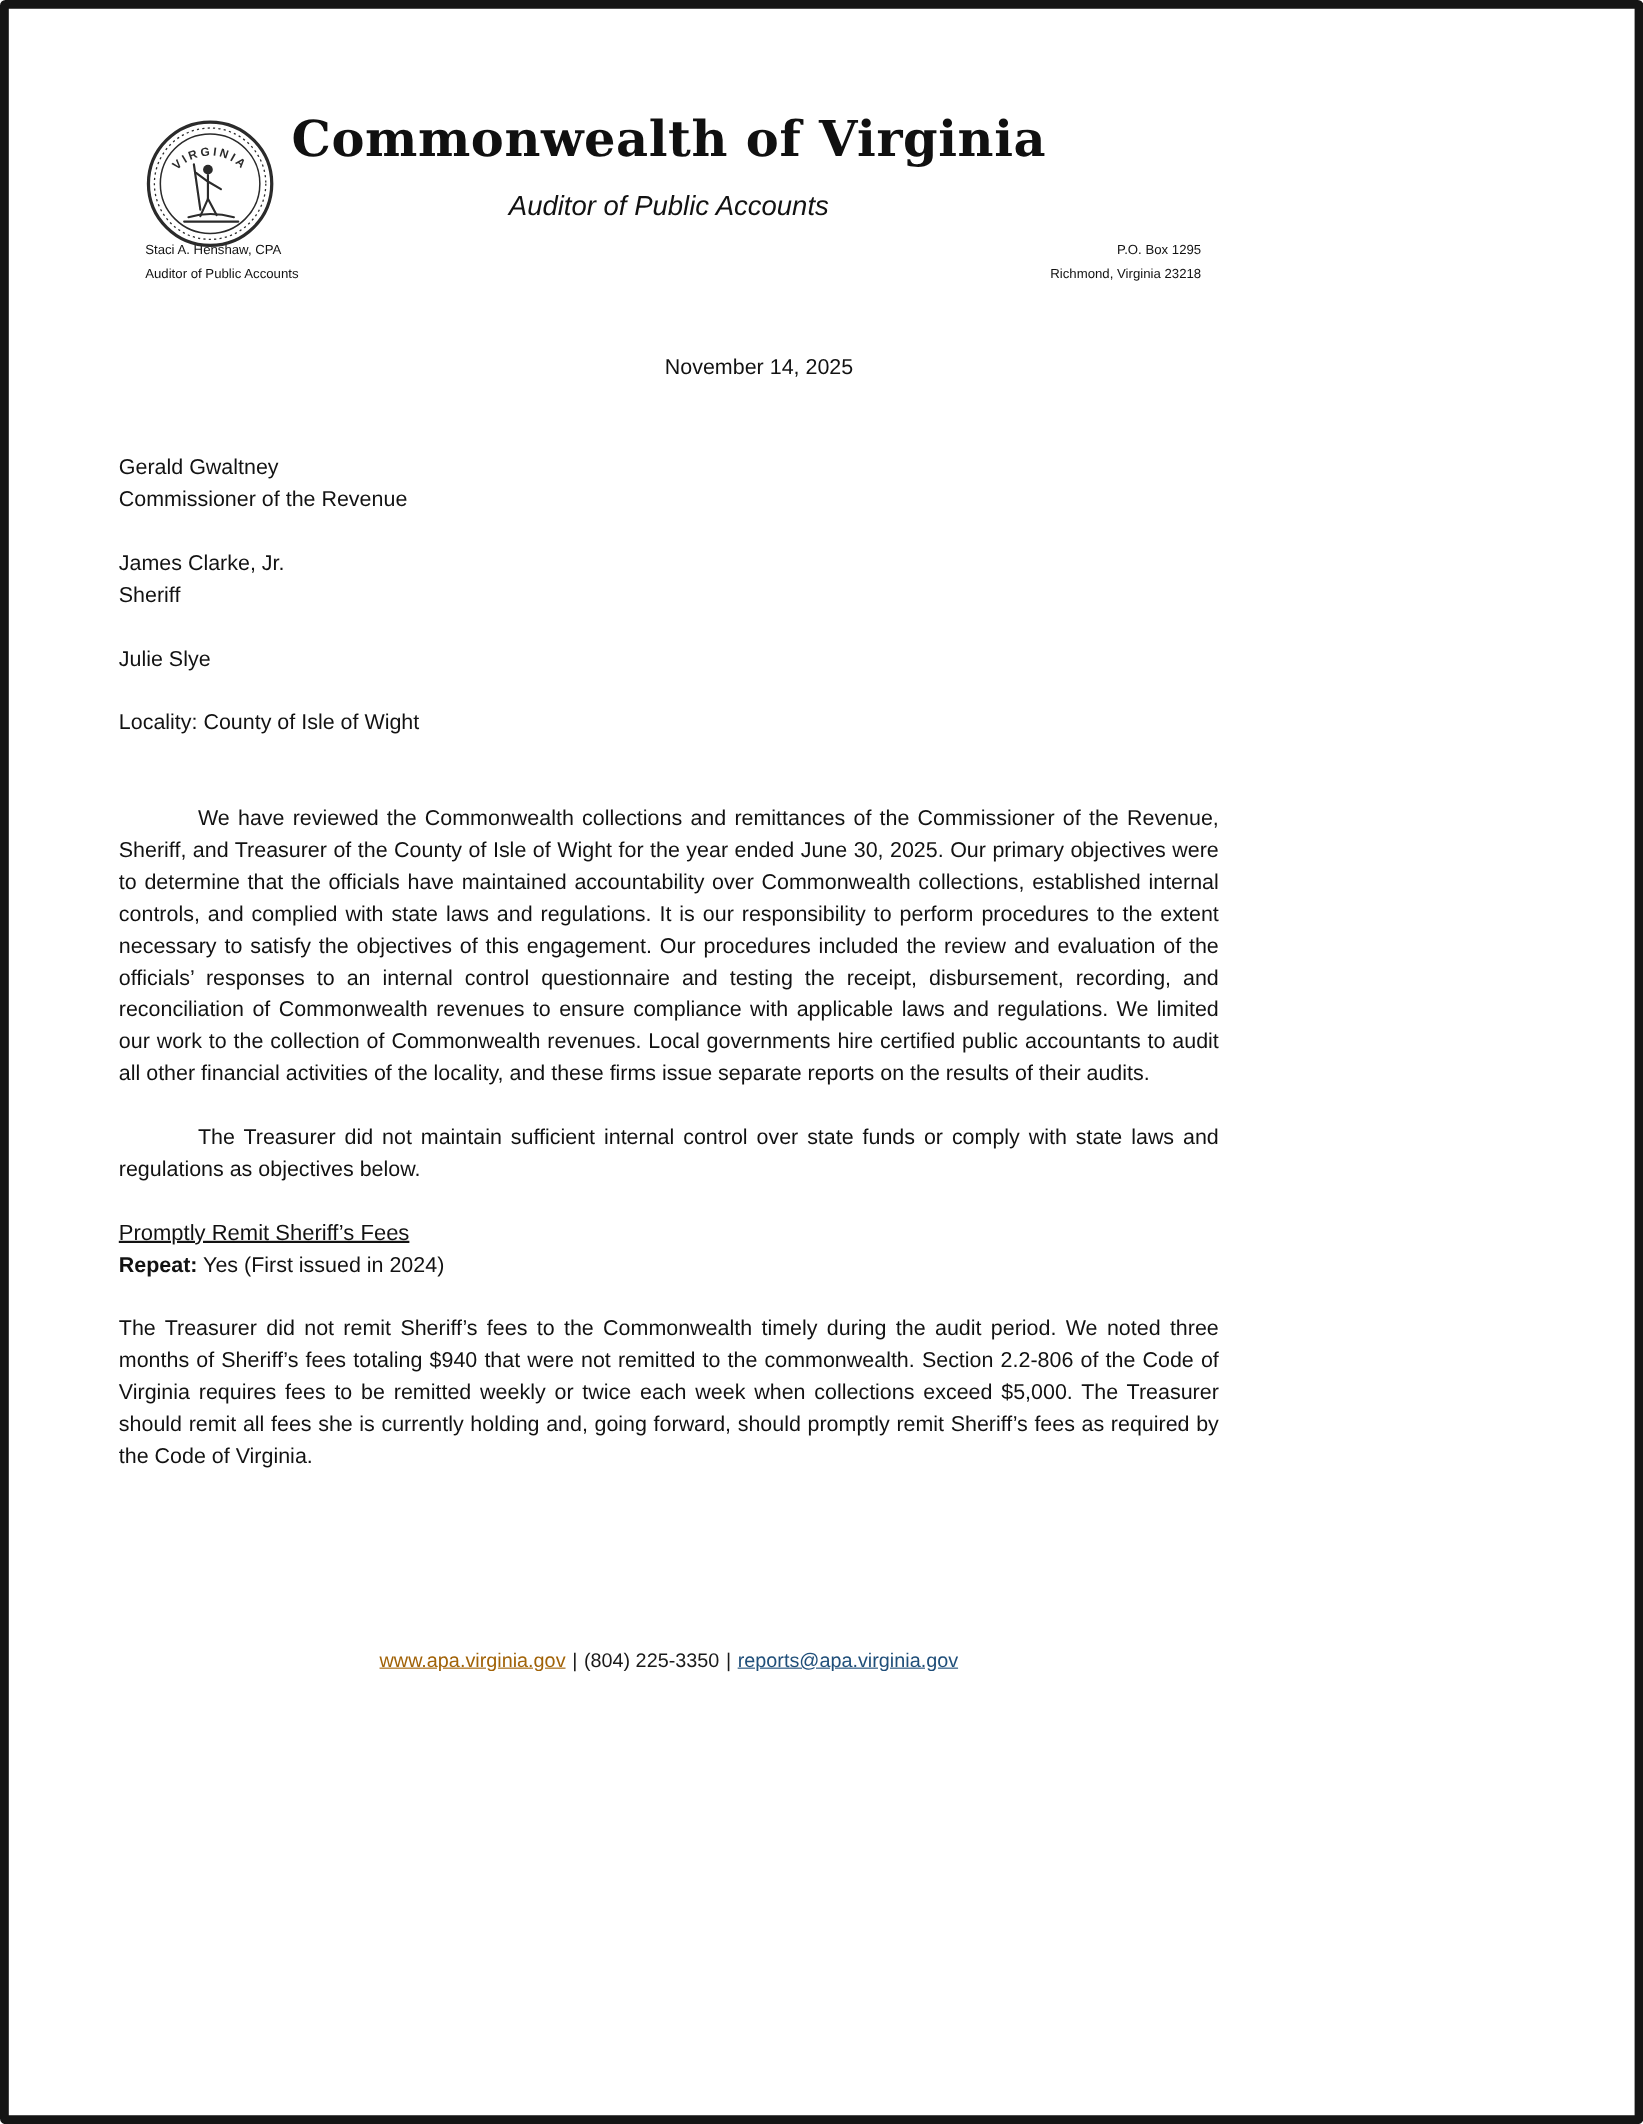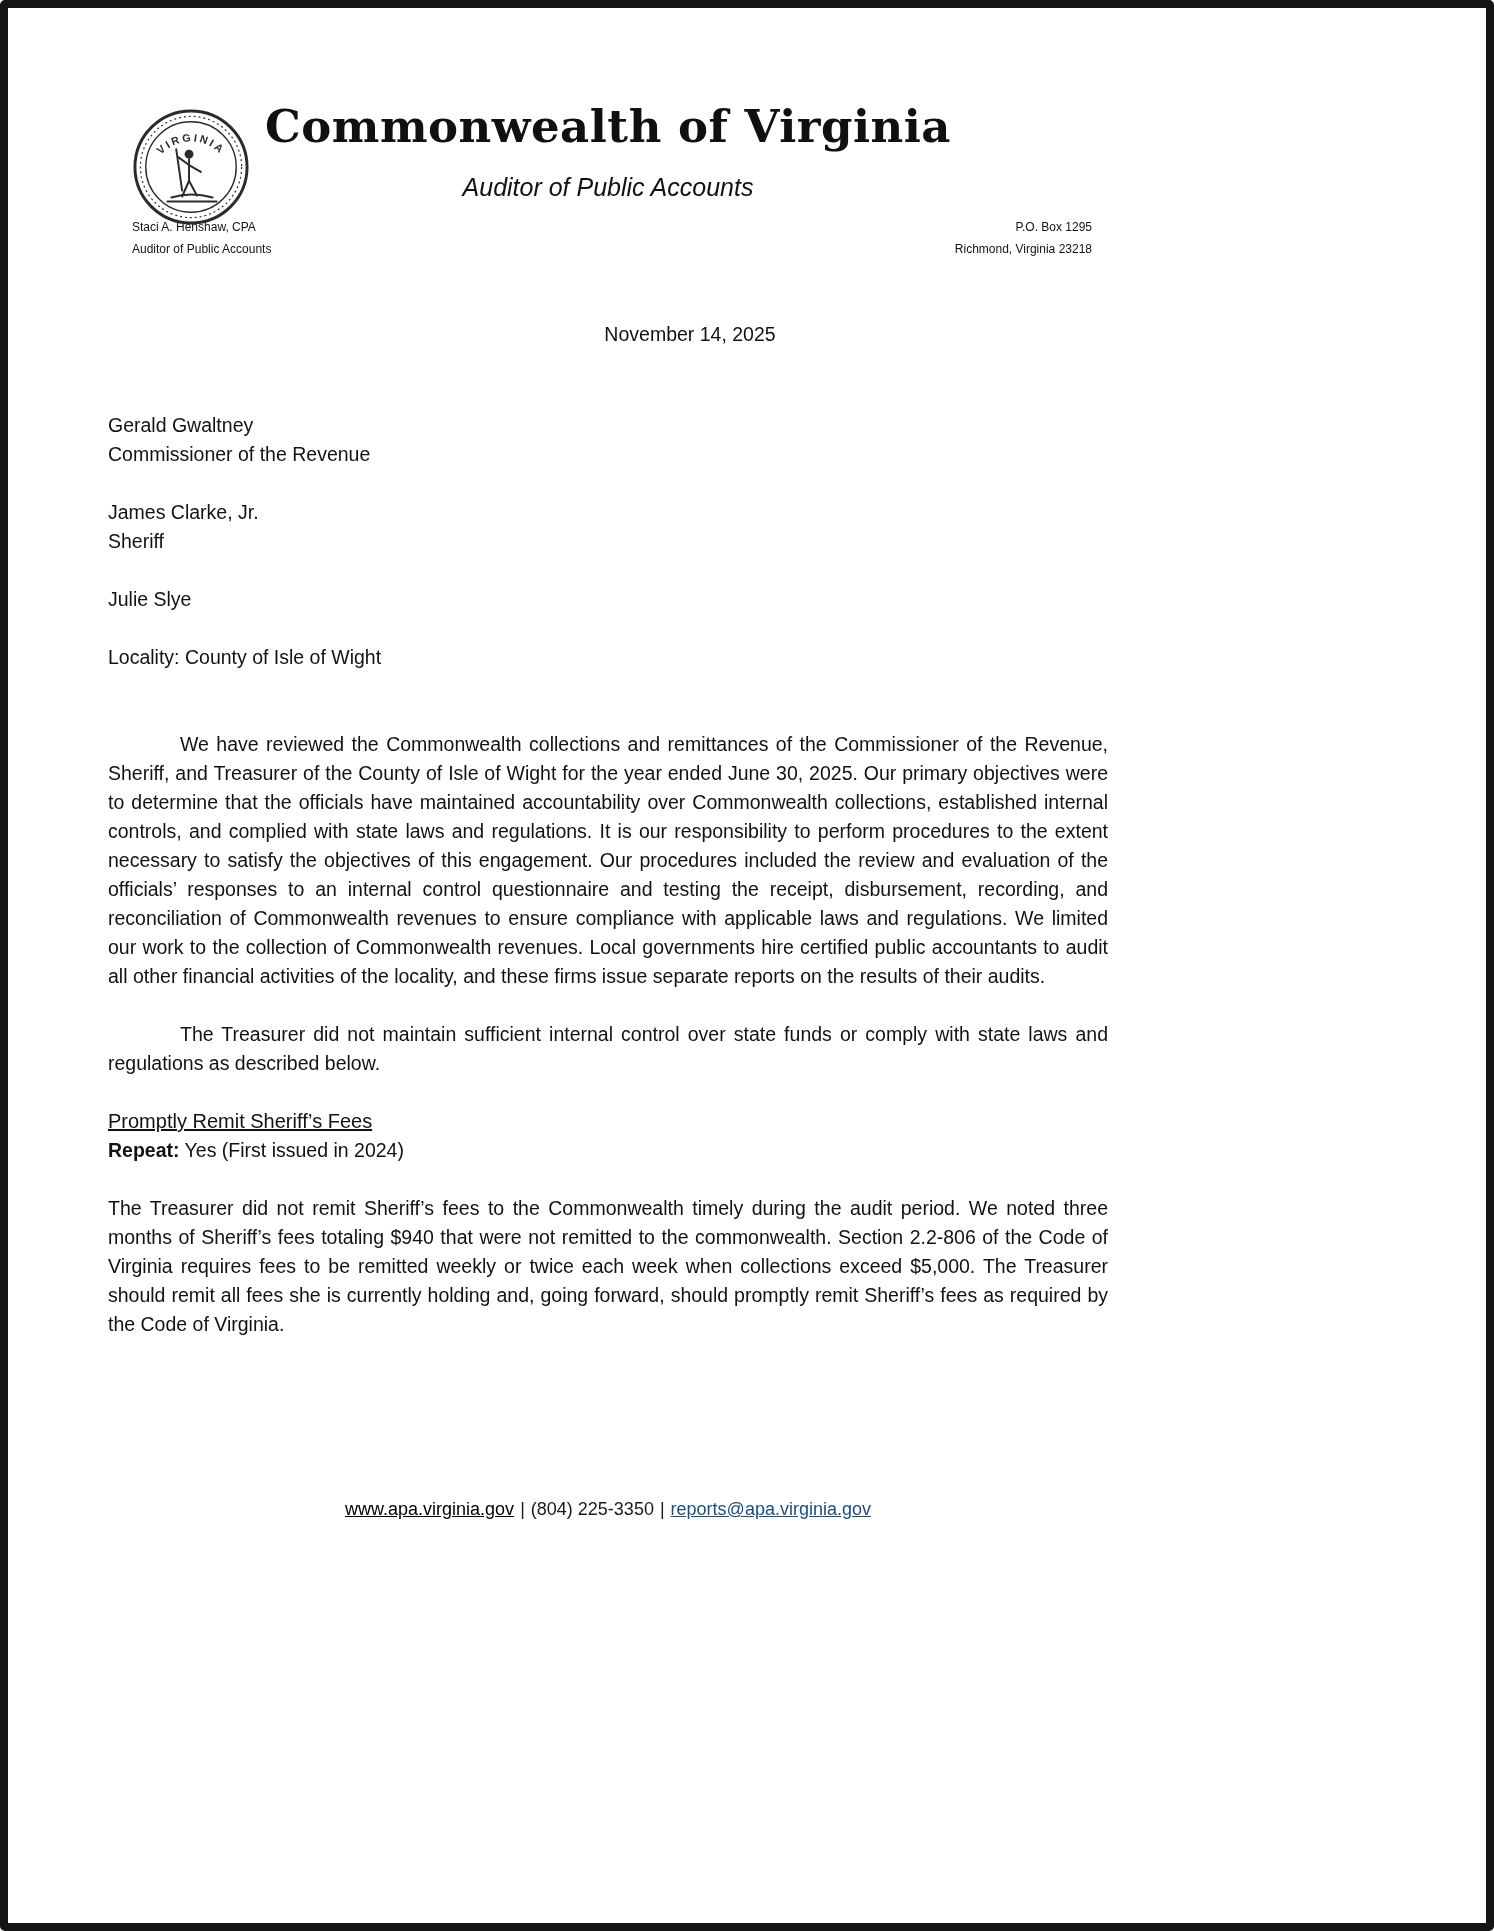--- a/index.html
+++ b/index.html
@@ -159,28 +159,28 @@
         <div>Sheriff</div>
       </div>
       <div class="recipient">
         <div>Julie Slye</div>
       </div>
       <div class="locality">Locality: County of Isle of Wight</div>
     </div>
 
     <p class="para indent mt-2">We have reviewed the Commonwealth collections and remittances of the Commissioner of the Revenue, Sheriff, and Treasurer of the County of Isle of Wight for the year ended June 30, 2025.  Our primary objectives were to determine that the officials have maintained accountability over Commonwealth collections, established internal controls, and complied with state laws and regulations.  It is our responsibility to perform procedures to the extent necessary to satisfy the objectives of this engagement.  Our procedures included the review and evaluation of the officials’ responses to an internal control questionnaire and testing the receipt, disbursement, recording, and reconciliation of Commonwealth revenues to ensure compliance with applicable laws and regulations.  We limited our work to the collection of Commonwealth revenues.  Local governments hire certified public accountants to audit all other financial activities of the locality, and these firms issue separate reports on the results of their audits.</p>
 
-    <p class="para indent mt-1">The Treasurer did not maintain sufficient internal control over state funds or comply with state laws and regulations as described below.</p>
+    <p class="para indent mt-1">The Treasurer did not maintain sufficient internal control over state funds or comply with state laws and regulations as objectives below.</p>
 
     <h2 class="finding-heading">Promptly Remit Sheriff’s Fees</h2>
     <div class="repeat-line">
       <span class="bold">Repeat:</span>
       <span>Yes (First issued in 2024)</span>
     </div>
 
     <p class="para mt-1">The Treasurer did not remit Sheriff’s fees to the Commonwealth timely during the audit period. We noted three months of Sheriff’s fees totaling $940 that were not remitted to the commonwealth. Section 2.2-806 of the Code of Virginia requires fees to be remitted weekly or twice each week when collections exceed $5,000. The Treasurer should remit all fees she is currently holding and, going forward, should promptly remit Sheriff’s fees as required by the Code of Virginia.</p>
 
   </div>
 
   <div class="footer">
-    <a style="color: #000000; text-decoration: underline;">www.apa.virginia.gov</a><span class="sep">|</span><span>(804) 225-3350</span><span class="sep">|</span><a style="color: rgb(31, 78, 121);">reports@apa.virginia.gov</a>
+    <a style="color: #a16207; text-decoration: underline;">www.apa.virginia.gov</a><span class="sep">|</span><span>(804) 225-3350</span><span class="sep">|</span><a style="color: rgb(31, 78, 121);">reports@apa.virginia.gov</a>
   </div>
 </div>
 
 </body></html>

